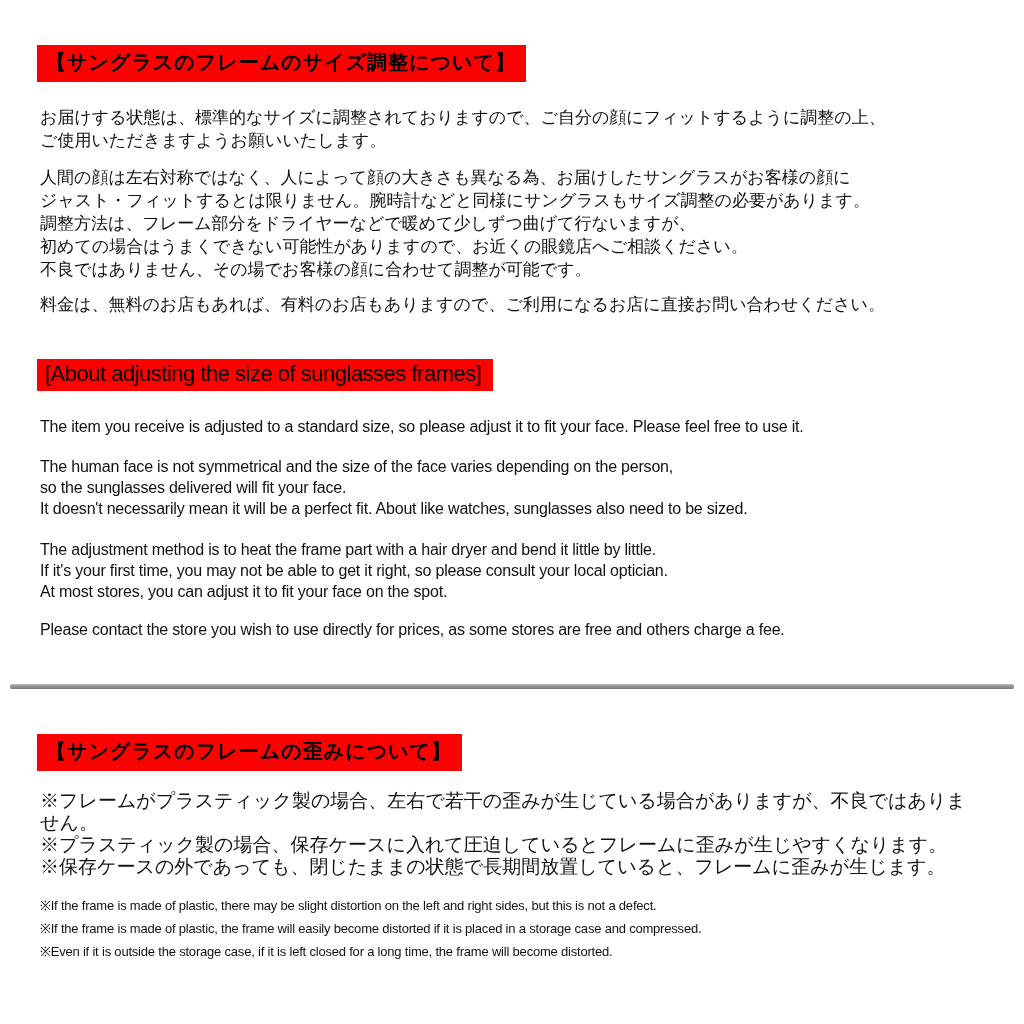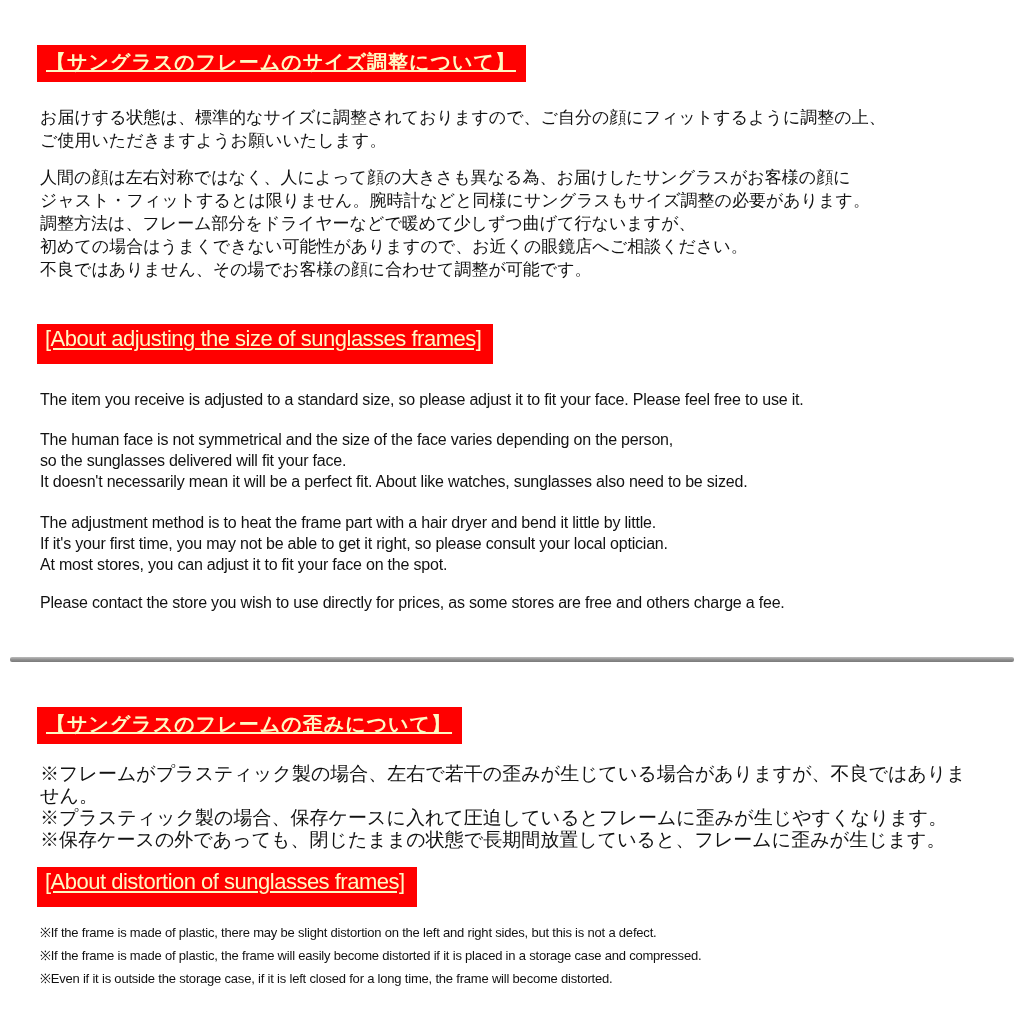--- a/index.html
+++ b/index.html
@@ -15,36 +15,35 @@
     position: relative;
   }
   .page {
     padding: 45px 40px 0 40px;
     box-sizing: border-box;
     width: 1024px;
   }
   .red-heading {
     display: inline-block;
     background: #ff0000;
-    color: #fef9c3;
+    color: #000000;
     margin: 0 0 0 -3px;
     white-space: nowrap;
-    text-decoration: underline;
   }
   .red-heading.jp {
     font-size: 20px;
     font-weight: bold;
     letter-spacing: 1px;
     padding: 4px 10px 6px 9px;
   }
   .red-heading.en {
     font-size: 22px;
     font-weight: normal;
     letter-spacing: -0.5px;
-    padding: 2px 12px 12px 8px;
+    padding: 2px 12px 4px 8px;
   }
   .para {
     margin: 0;
   }
   .para.jp {
     font-size: 17px;
     line-height: 23px;
     letter-spacing: 0px;
   }
   .para.en {
@@ -103,20 +102,23 @@
     <span class="line">人間の顔は左右対称ではなく、人によって顔の大きさも異なる為、お届けしたサングラスがお客様の顔に</span>
     <span class="line">ジャスト・フィットするとは限りません。腕時計などと同様にサングラスもサイズ調整の必要があります。</span>
   </p>
 
   <p class="para jp p-jp-3">
     <span class="line">調整方法は、フレーム部分をドライヤーなどで暖めて少しずつ曲げて行ないますが、</span>
     <span class="line">初めての場合はうまくできない可能性がありますので、お近くの眼鏡店へご相談ください。</span>
     <span class="line">不良ではありません、その場でお客様の顔に合わせて調整が可能です。</span>
   </p>
 
+  <p class="para jp p-jp-4">
+    <span class="line">料金は、無料のお店もあれば、有料のお店もありますので、ご利用になるお店に直接お問い合わせください。</span>
+  </p>
 
   <div class="h-size-en">
     <h2 class="red-heading en">[About adjusting the size of sunglasses frames]</h2>
   </div>
 
   <p class="para en p-en-1">
     <span class="line">The item you receive is adjusted to a standard size, so please adjust it to fit your face. Please feel free to use it.</span>
   </p>
 
   <p class="para en p-en-2">
@@ -140,23 +142,20 @@
   <div class="h-dist-jp">
     <h2 class="red-heading jp">【サングラスのフレームの歪みについて】</h2>
   </div>
 
   <p class="para notes jp notes-jp">
     <span class="line">※フレームがプラスティック製の場合、左右で若干の歪みが生じている場合がありますが、不良ではありません。</span>
     <span class="line">※プラスティック製の場合、保存ケースに入れて圧迫しているとフレームに歪みが生じやすくなります。</span>
     <span class="line">※保存ケースの外であっても、閉じたままの状態で長期間放置していると、フレームに歪みが生じます。</span>
   </p>
 
-  <div class="h-dist-en">
-    <h2 class="red-heading en">[About distortion of sunglasses frames]</h2>
-  </div>
 
   <p class="para notes en notes-en">
     <span class="line">※If the frame is made of plastic, there may be slight distortion on the left and right sides, but this is not a defect.</span>
     <span class="line">※If the frame is made of plastic, the frame will easily become distorted if it is placed in a storage case and compressed.</span>
     <span class="line">※Even if it is outside the storage case, if it is left closed for a long time, the frame will become distorted.</span>
   </p>
 
 </div>
 
 </body></html>

